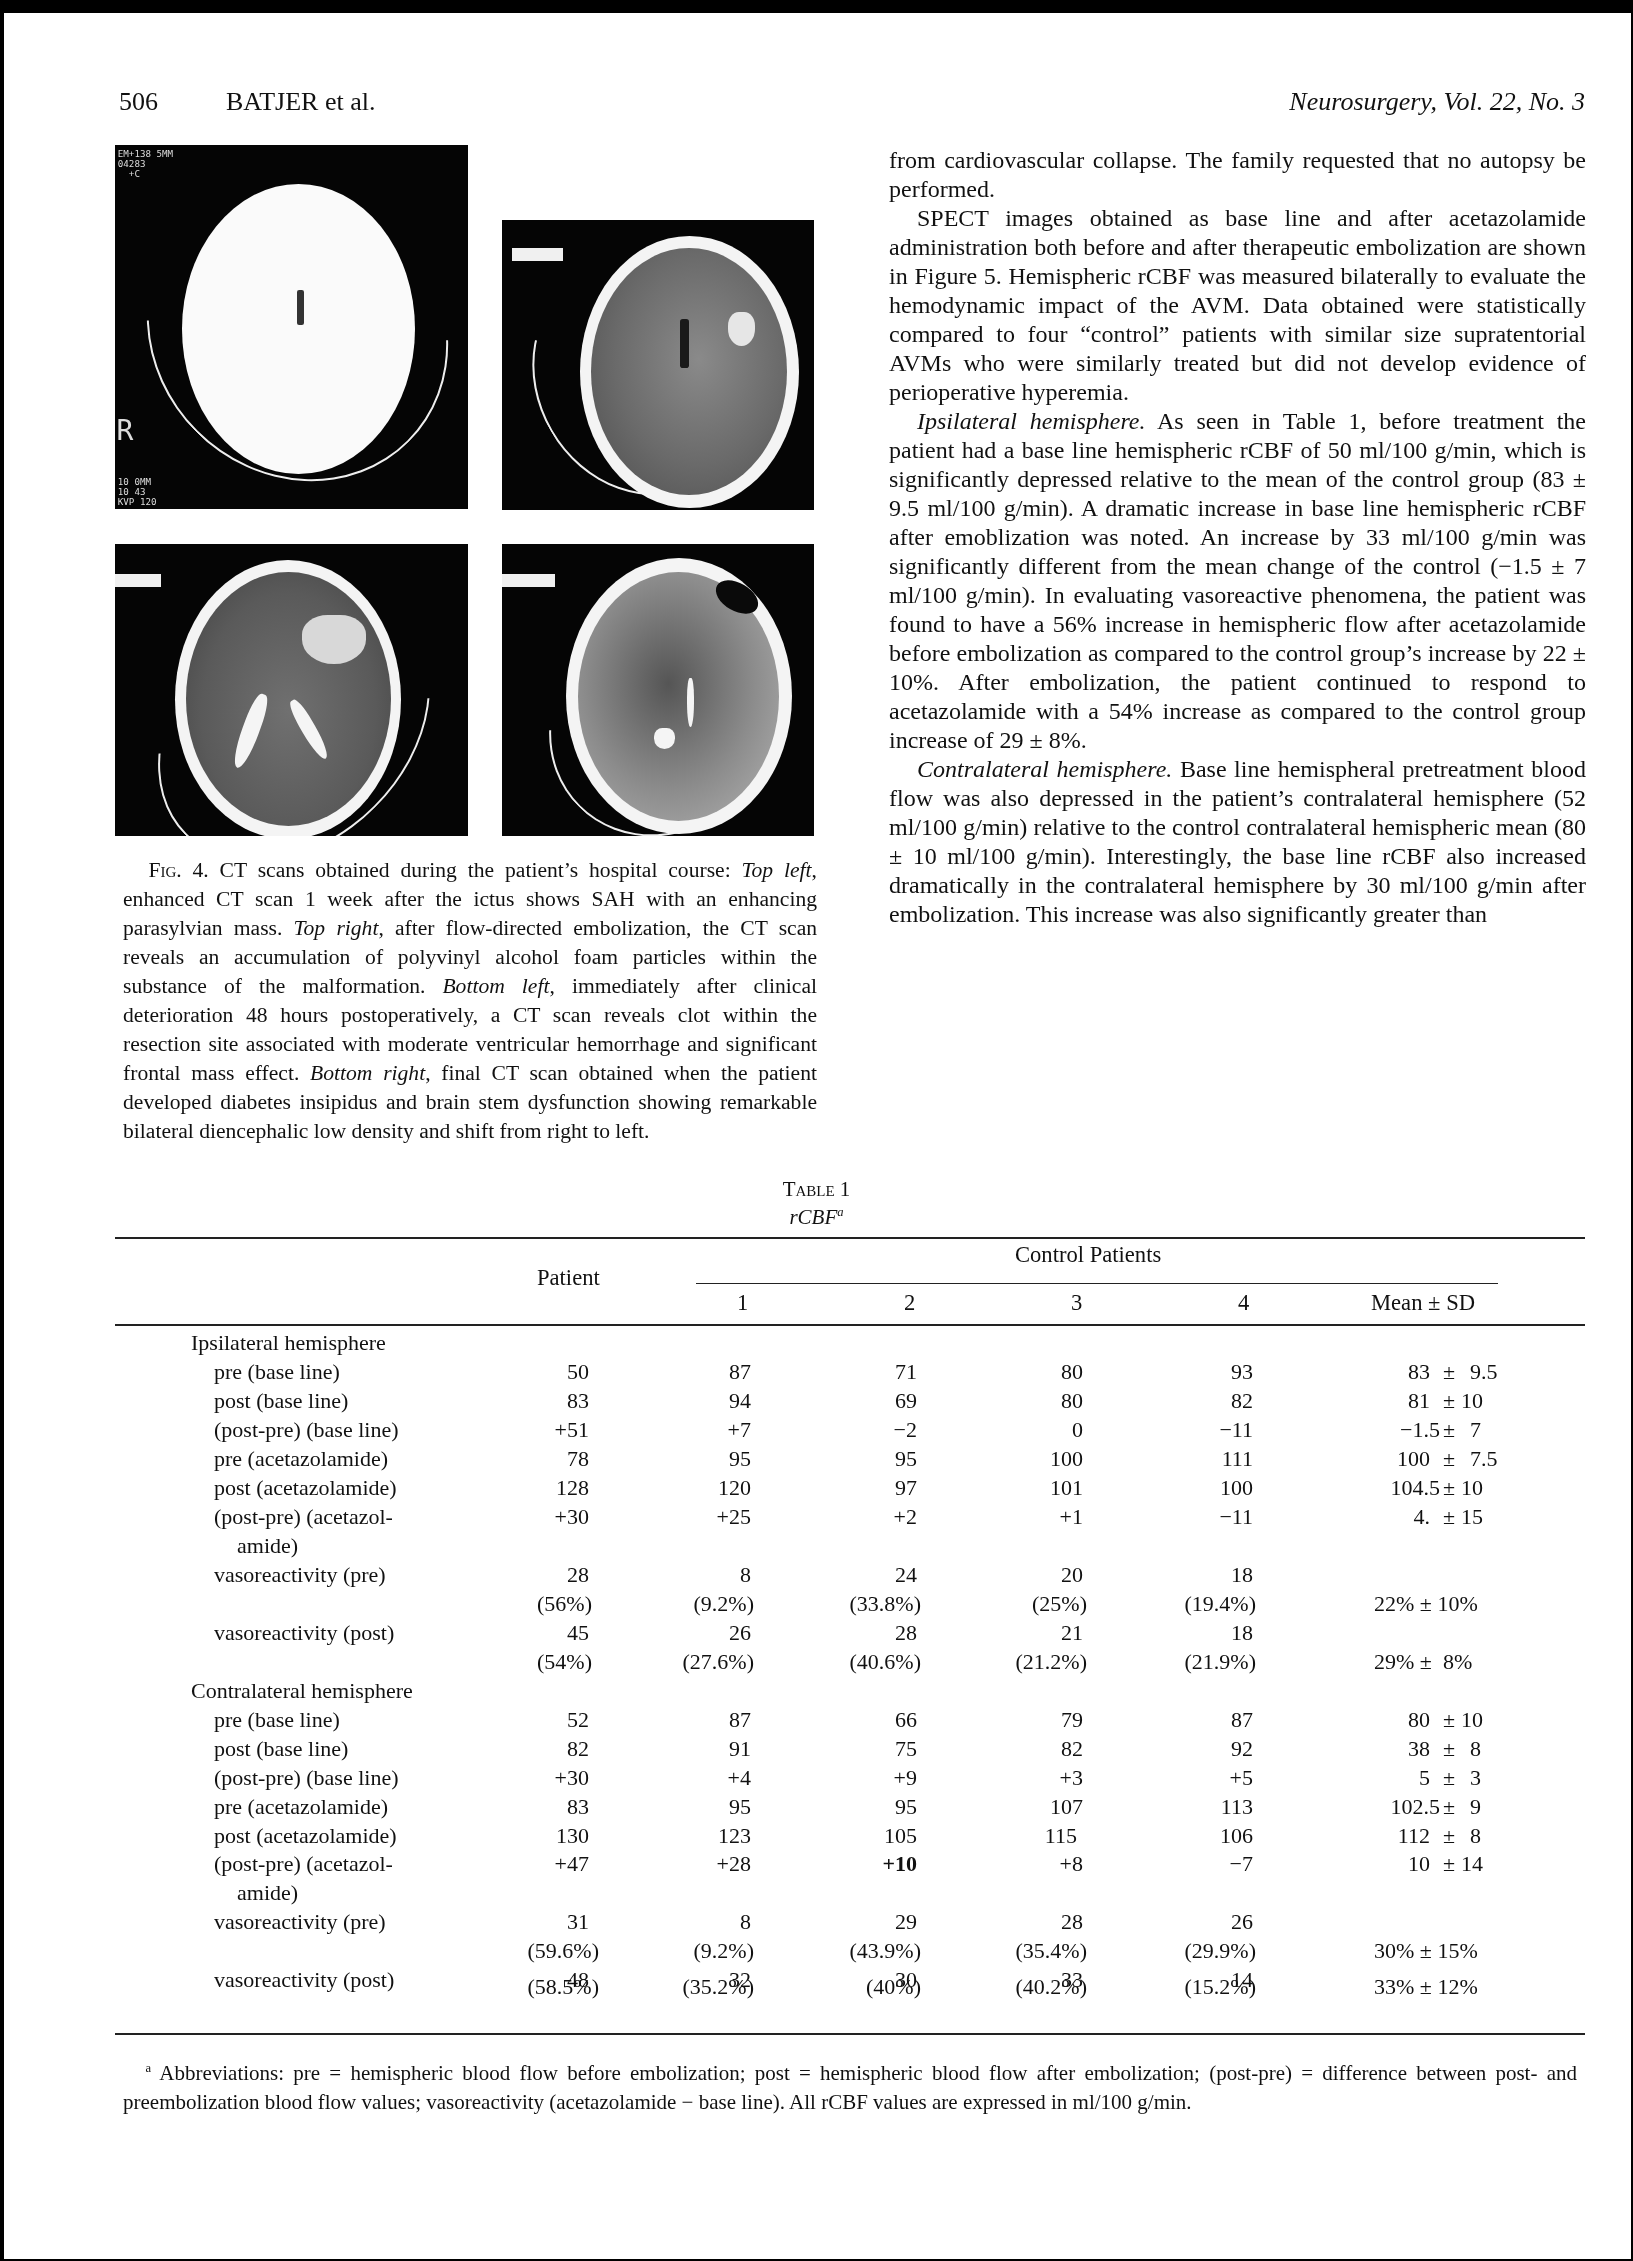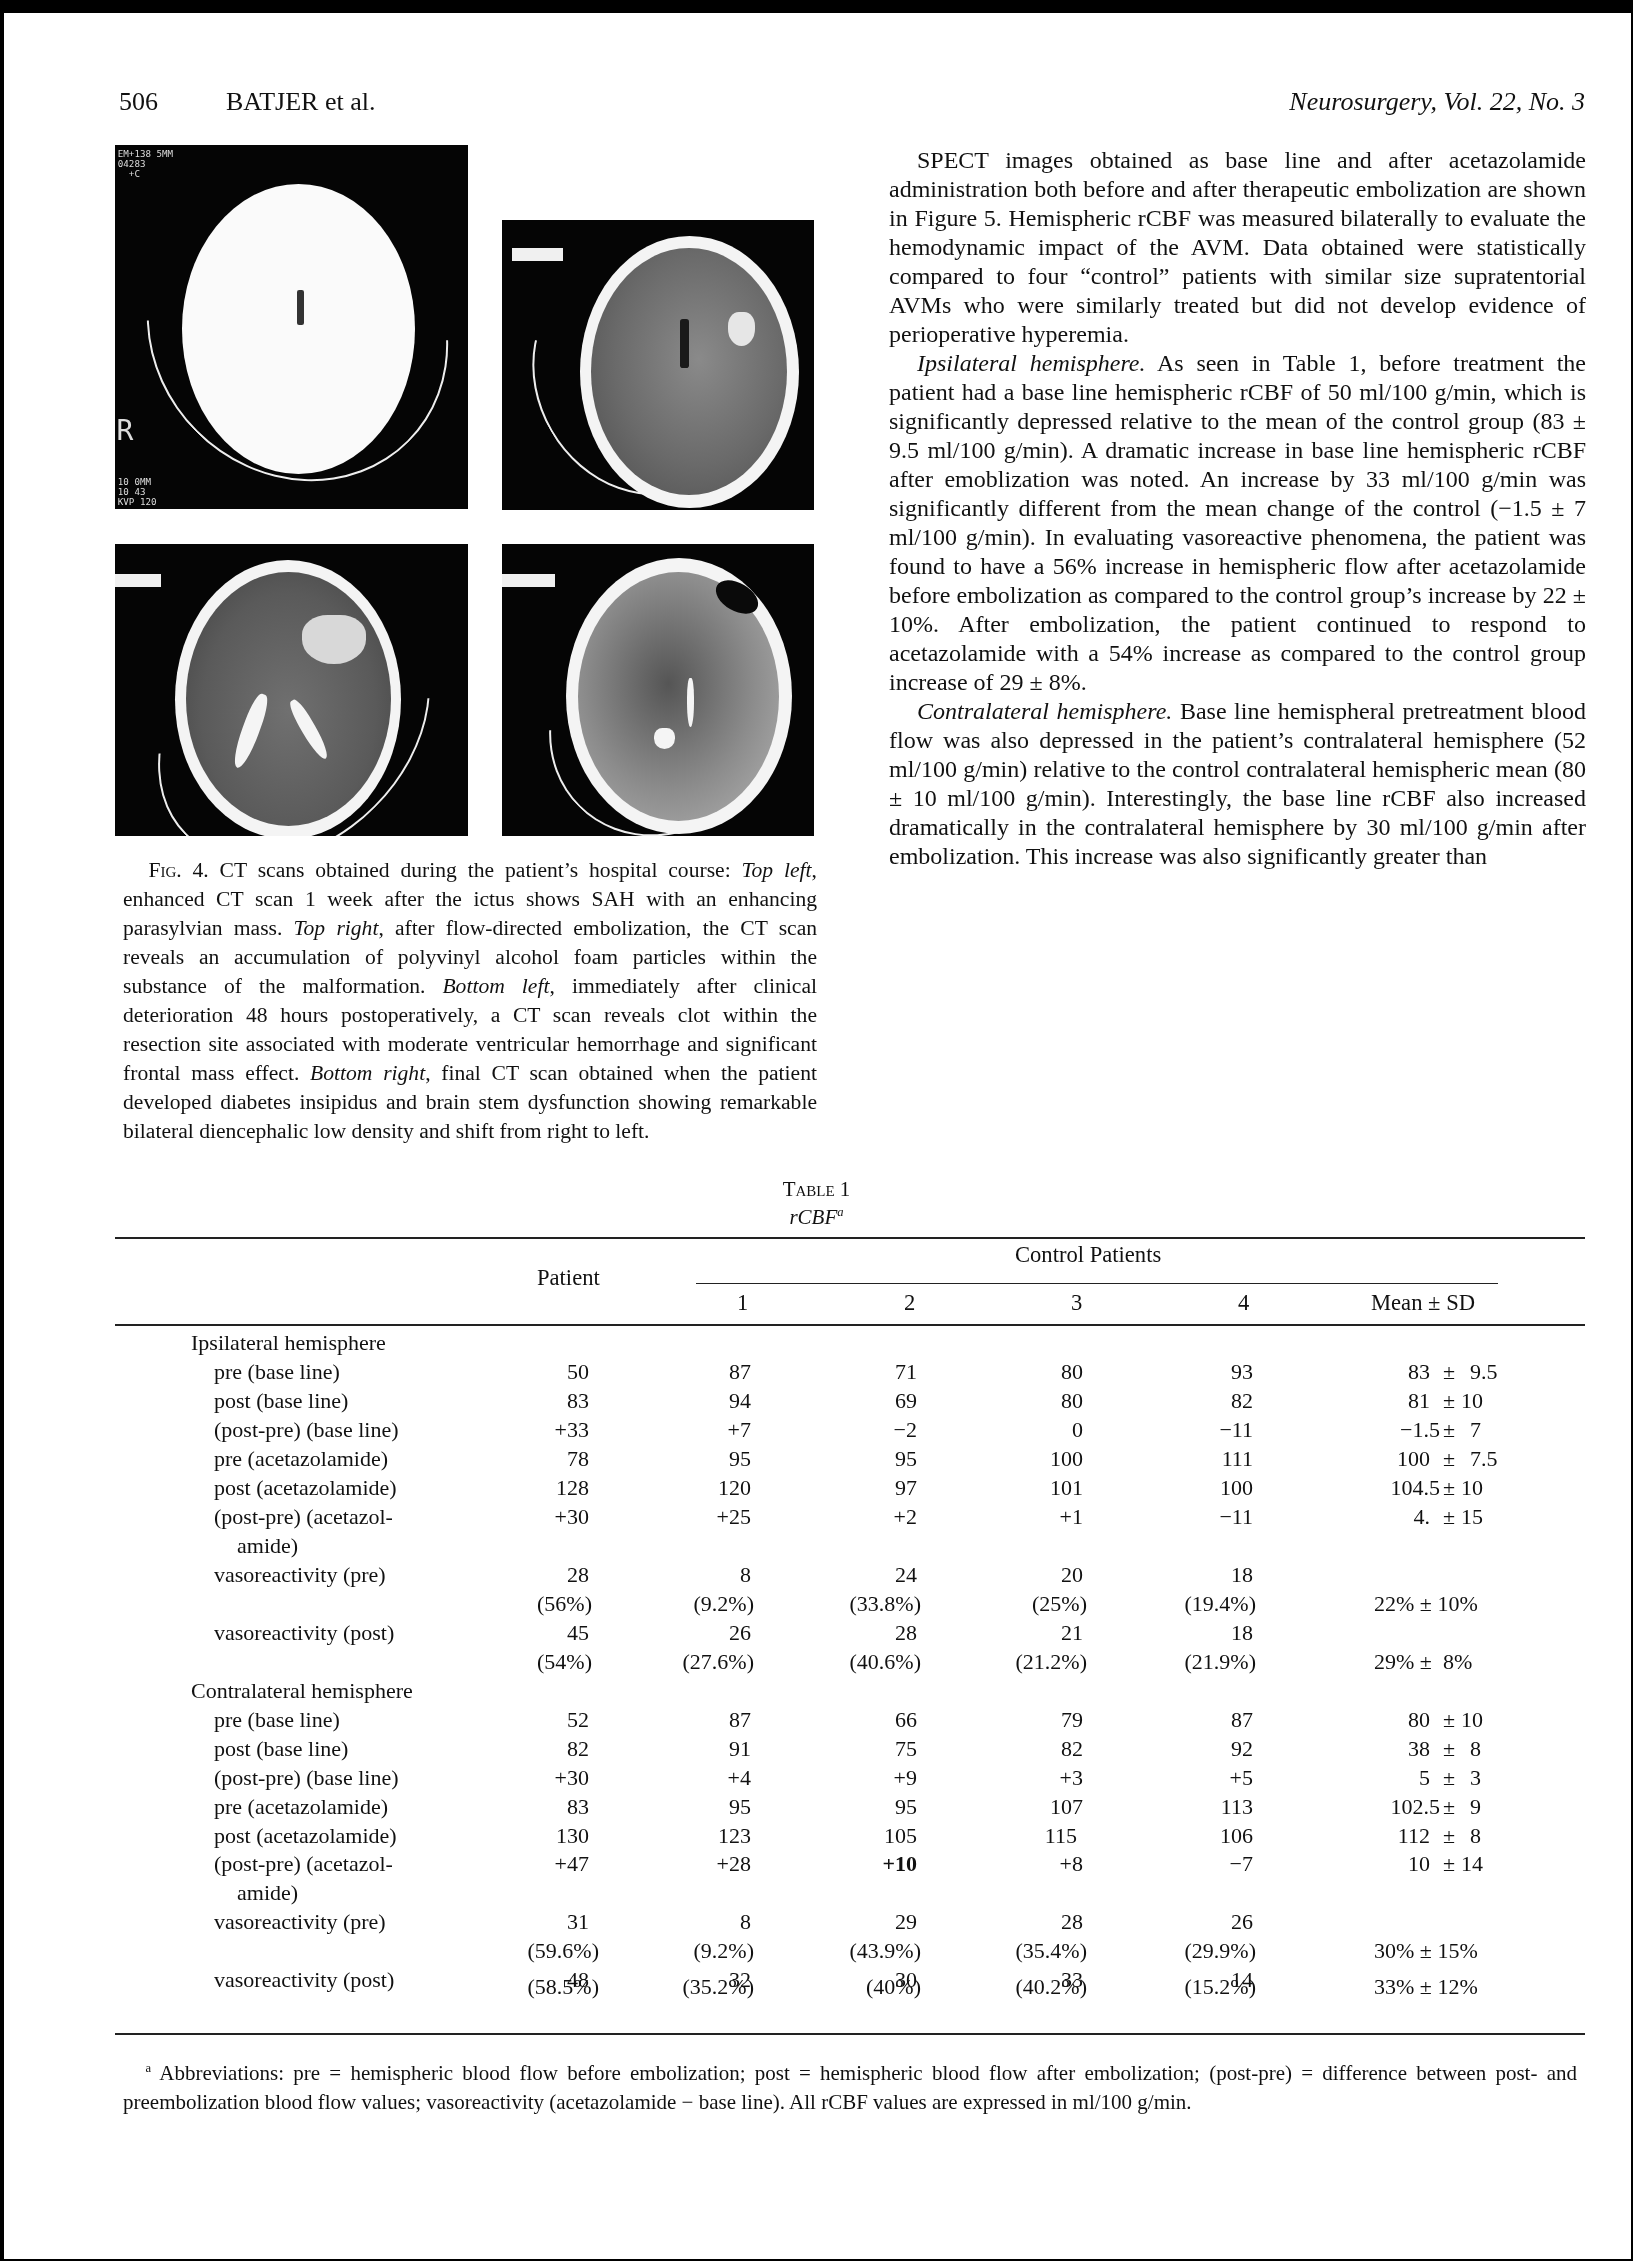--- a/index.html
+++ b/index.html
@@ -111,20 +111,21 @@
   <div class="vent" style="left:185px; top:134px; width:7px; height:49px;"></div>
 </div>
 
 <div class="fig-caption">
   <p>
     <span class="sc">Fig. 4.</span><span> CT scans obtained during the patient’s hospital course: </span><em>Top left</em><span>, enhanced CT scan 1 week after the ictus shows SAH with an enhancing parasylvian mass. </span><em>Top right</em><span>, after flow-directed embolization, the CT scan reveals an accumulation of polyvinyl alcohol foam particles within the substance of the malformation. </span><em>Bottom left</em><span>, immediately after clinical deterioration 48 hours postoperatively, a CT scan reveals clot within the resection site associated with moderate ventricular hemorrhage and significant frontal mass effect. </span><em>Bottom right</em><span>, final CT scan obtained when the patient developed diabetes insipidus and brain stem dysfunction showing remarkable bilateral diencephalic low density and shift from right to left.</span>
   </p>
 </div>
 
 <div class="col-right">
+  <p>from cardiovascular collapse. The family requested that no autopsy be performed.</p>
   <p class="indent">SPECT images obtained as base line and after acetazolamide administration both before and after therapeutic embolization are shown in Figure 5. Hemispheric rCBF was measured bilaterally to evaluate the hemodynamic impact of the AVM. Data obtained were statistically compared to four “control” patients with similar size supratentorial AVMs who were similarly treated but did not develop evidence of perioperative hyperemia.</p>
   <p class="indent"><em>Ipsilateral hemisphere.</em><span> As seen in Table 1, before treatment the patient had a base line hemispheric rCBF of 50 ml/100 g/min, which is significantly depressed relative to the mean of the control group (83 ± 9.5 ml/100 g/min). A dramatic increase in base line hemispheric rCBF after emoblization was noted. An increase by 33 ml/100 g/min was significantly different from the mean change of the control (−1.5 ± 7 ml/100 g/min). In evaluating vasoreactive phenomena, the patient was found to have a 56% increase in hemispheric flow after acetazolamide before embolization as compared to the control group’s increase by 22 ± 10%. After embolization, the patient continued to respond to acetazolamide with a 54% increase as compared to the control group increase of 29 ± 8%.</span></p>
   <p class="indent"><em>Contralateral hemisphere.</em><span> Base line hemispheral pretreatment blood flow was also depressed in the patient’s contralateral hemisphere (52 ml/100 g/min) relative to the control contralateral hemispheric mean (80 ± 10 ml/100 g/min). Interestingly, the base line rCBF also increased dramatically in the contralateral hemisphere by 30 ml/100 g/min after embolization. This increase was also significantly greater than</span></p>
 </div>
 
 <div class="table-title sc" style="top:1177px;">Table 1</div>
 <div class="table-title" style="top:1205px; font-style:italic;"><span>rCBF</span><sup>a</sup></div>
 
 <div class="rule" style="left:115px; top:1237px; width:1470px; height:2.1px;"></div>
 <div class="rule" style="left:696px; top:1283px; width:802px; height:1.4px;"></div>
@@ -162,21 +163,21 @@
     <span class="c" style="left:565px;width:71px;">94</span>
     <span class="c" style="left:728px;width:74px;">69</span>
     <span class="c" style="left:894px;width:74px;">80</span>
     <span class="c" style="left:1060px;width:78px;">82</span>
     <span class="c" style="left:1258px;width:57px;">81</span>
       <span class="m" style="left:1328px;">±</span>
       <span class="m" style="left:1346px;">10</span>
   </div>
   <div class="row" style="top:87px;">
     <span class="lbl" style="left:99px;">(post-pre) (base line)</span>
-    <span class="c" style="left:396px;width:78px;">+33</span>
+    <span class="c" style="left:396px;width:78px;">+51</span>
     <span class="c" style="left:565px;width:71px;">+7</span>
     <span class="c" style="left:728px;width:74px;">−2</span>
     <span class="c" style="left:894px;width:74px;">0</span>
     <span class="c" style="left:1060px;width:78px;">−11</span>
     <span class="c" style="left:1258px;width:67px;">−1.5</span>
       <span class="m" style="left:1328px;">±</span>
       <span class="m" style="left:1355px;">7</span>
   </div>
   <div class="row" style="top:116px;">
     <span class="lbl" style="left:99px;">pre (acetazolamide)</span>

